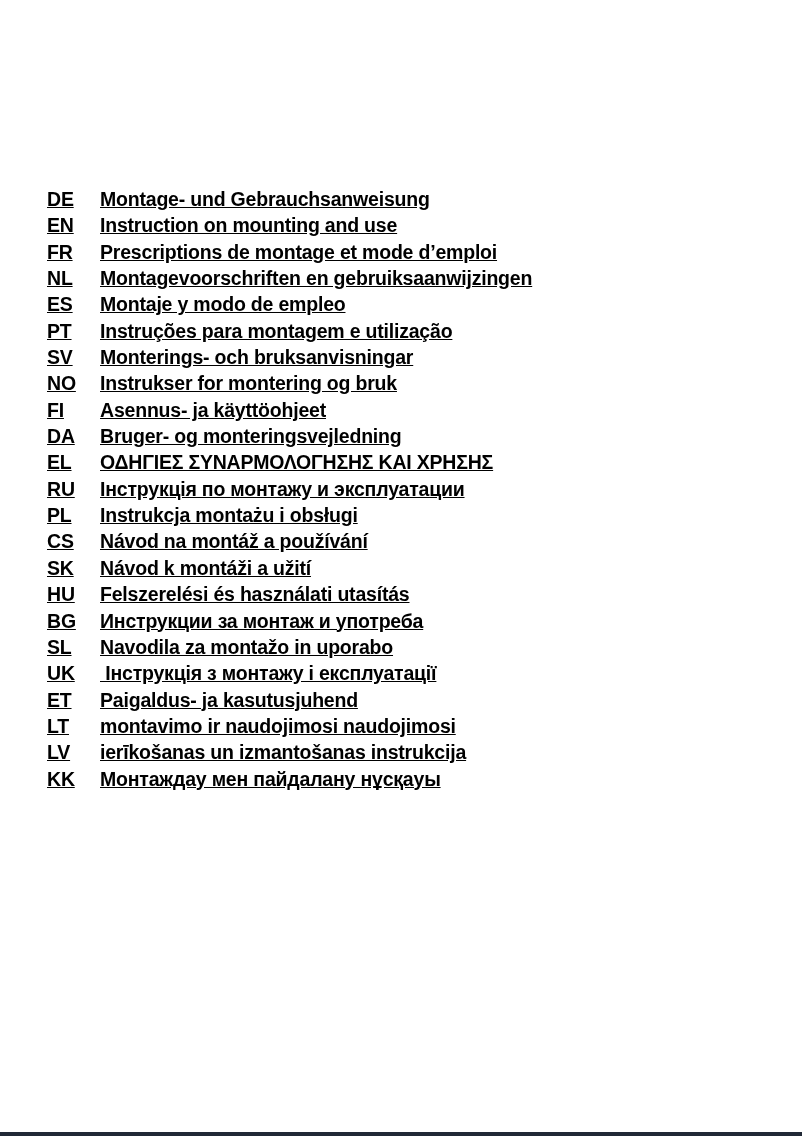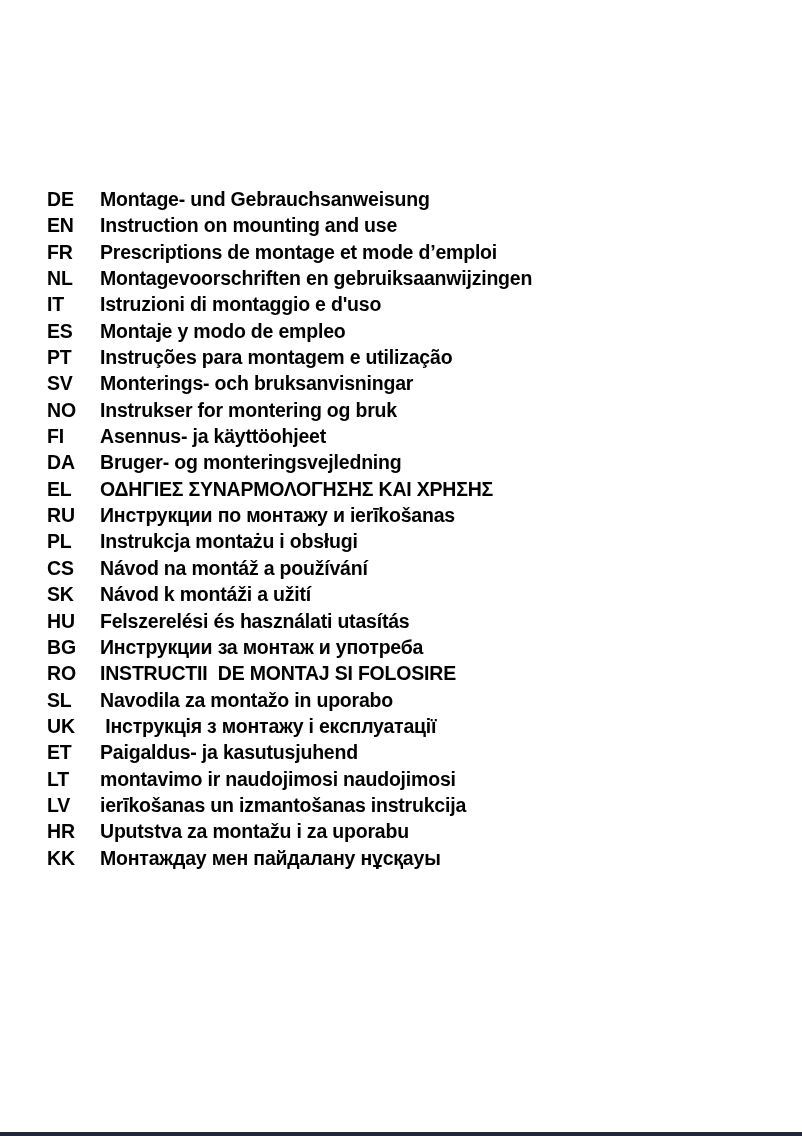--- a/index.html
+++ b/index.html
@@ -17,20 +17,21 @@
   .page {
     position: absolute;
     inset: 0;
     background: #ffffff;
   }
   .lang-list {
     position: absolute;
     top: 186px;
     left: 47px;
     right: 20px;
+    text-decoration: underline;
   }
   .lang-row {
     display: flex;
     align-items: baseline;
     height: 26.35px;
     line-height: 26.35px;
     font-weight: bold;
     font-size: 19.5px;
     color: #000000;
     letter-spacing: -0.2px;
@@ -71,24 +72,20 @@
     <div class="lang-row">
       <span class="lang-code">FR</span>
       <span class="lang-title">Prescriptions de montage et mode d’emploi</span>
     </div>
 
     <div class="lang-row">
       <span class="lang-code">NL</span>
       <span class="lang-title">Montagevoorschriften en gebruiksaanwijzingen</span>
     </div>
 
-    <div class="lang-row">
-      <span class="lang-code">IT</span>
-      <span class="lang-title">Istruzioni di montaggio e d'uso</span>
-    </div>
 
     <div class="lang-row">
       <span class="lang-code">ES</span>
       <span class="lang-title">Montaje y modo de empleo</span>
     </div>
 
     <div class="lang-row">
       <span class="lang-code">PT</span>
       <span class="lang-title">Instruções para montagem e utilização</span>
     </div>
@@ -113,21 +110,21 @@
       <span class="lang-title">Bruger- og monteringsvejledning</span>
     </div>
 
     <div class="lang-row">
       <span class="lang-code">EL</span>
       <span class="lang-title">ΟΔΗΓΙΕΣ ΣΥΝΑΡΜΟΛΟΓΗΣΗΣ ΚΑΙ ΧΡΗΣΗΣ</span>
     </div>
 
     <div class="lang-row">
       <span class="lang-code">RU</span>
-      <span class="lang-title">Инструкции по монтажу и ierīkošanas</span>
+      <span class="lang-title">Інструкція по монтажу и эксплуатации</span>
     </div>
 
     <div class="lang-row">
       <span class="lang-code">PL</span>
       <span class="lang-title">Instrukcja montażu i obsługi</span>
     </div>
 
     <div class="lang-row">
       <span class="lang-code">CS</span>
       <span class="lang-title">Návod na montáž a používání</span>
@@ -141,24 +138,20 @@
     <div class="lang-row">
       <span class="lang-code">HU</span>
       <span class="lang-title">Felszerelési és használati utasítás</span>
     </div>
 
     <div class="lang-row">
       <span class="lang-code">BG</span>
       <span class="lang-title">Инструкции за монтаж и употреба</span>
     </div>
 
-    <div class="lang-row">
-      <span class="lang-code">RO</span>
-      <span class="lang-title">INSTRUCTII  DE MONTAJ SI FOLOSIRE</span>
-    </div>
 
     <div class="lang-row">
       <span class="lang-code">SL</span>
       <span class="lang-title">Navodila za montažo in uporabo</span>
     </div>
 
     <div class="lang-row">
       <span class="lang-code">UK</span>
       <span class="lang-title"> Інструкція з монтажу і експлуатації</span>
     </div>
@@ -171,24 +164,20 @@
     <div class="lang-row">
       <span class="lang-code">LT</span>
       <span class="lang-title">montavimo ir naudojimosi naudojimosi</span>
     </div>
 
     <div class="lang-row">
       <span class="lang-code">LV</span>
       <span class="lang-title">ierīkošanas un izmantošanas instrukcija</span>
     </div>
 
-    <div class="lang-row">
-      <span class="lang-code">HR</span>
-      <span class="lang-title">Uputstva za montažu i za uporabu</span>
-    </div>
 
 
     <div class="lang-row">
       <span class="lang-code">KK</span>
       <span class="lang-title">Монтаждау мен пайдалану нұсқауы</span>
     </div>
   </div>
 
   <div class="bottom-strip" style="background: rgb(33, 41, 54);"></div>
 

